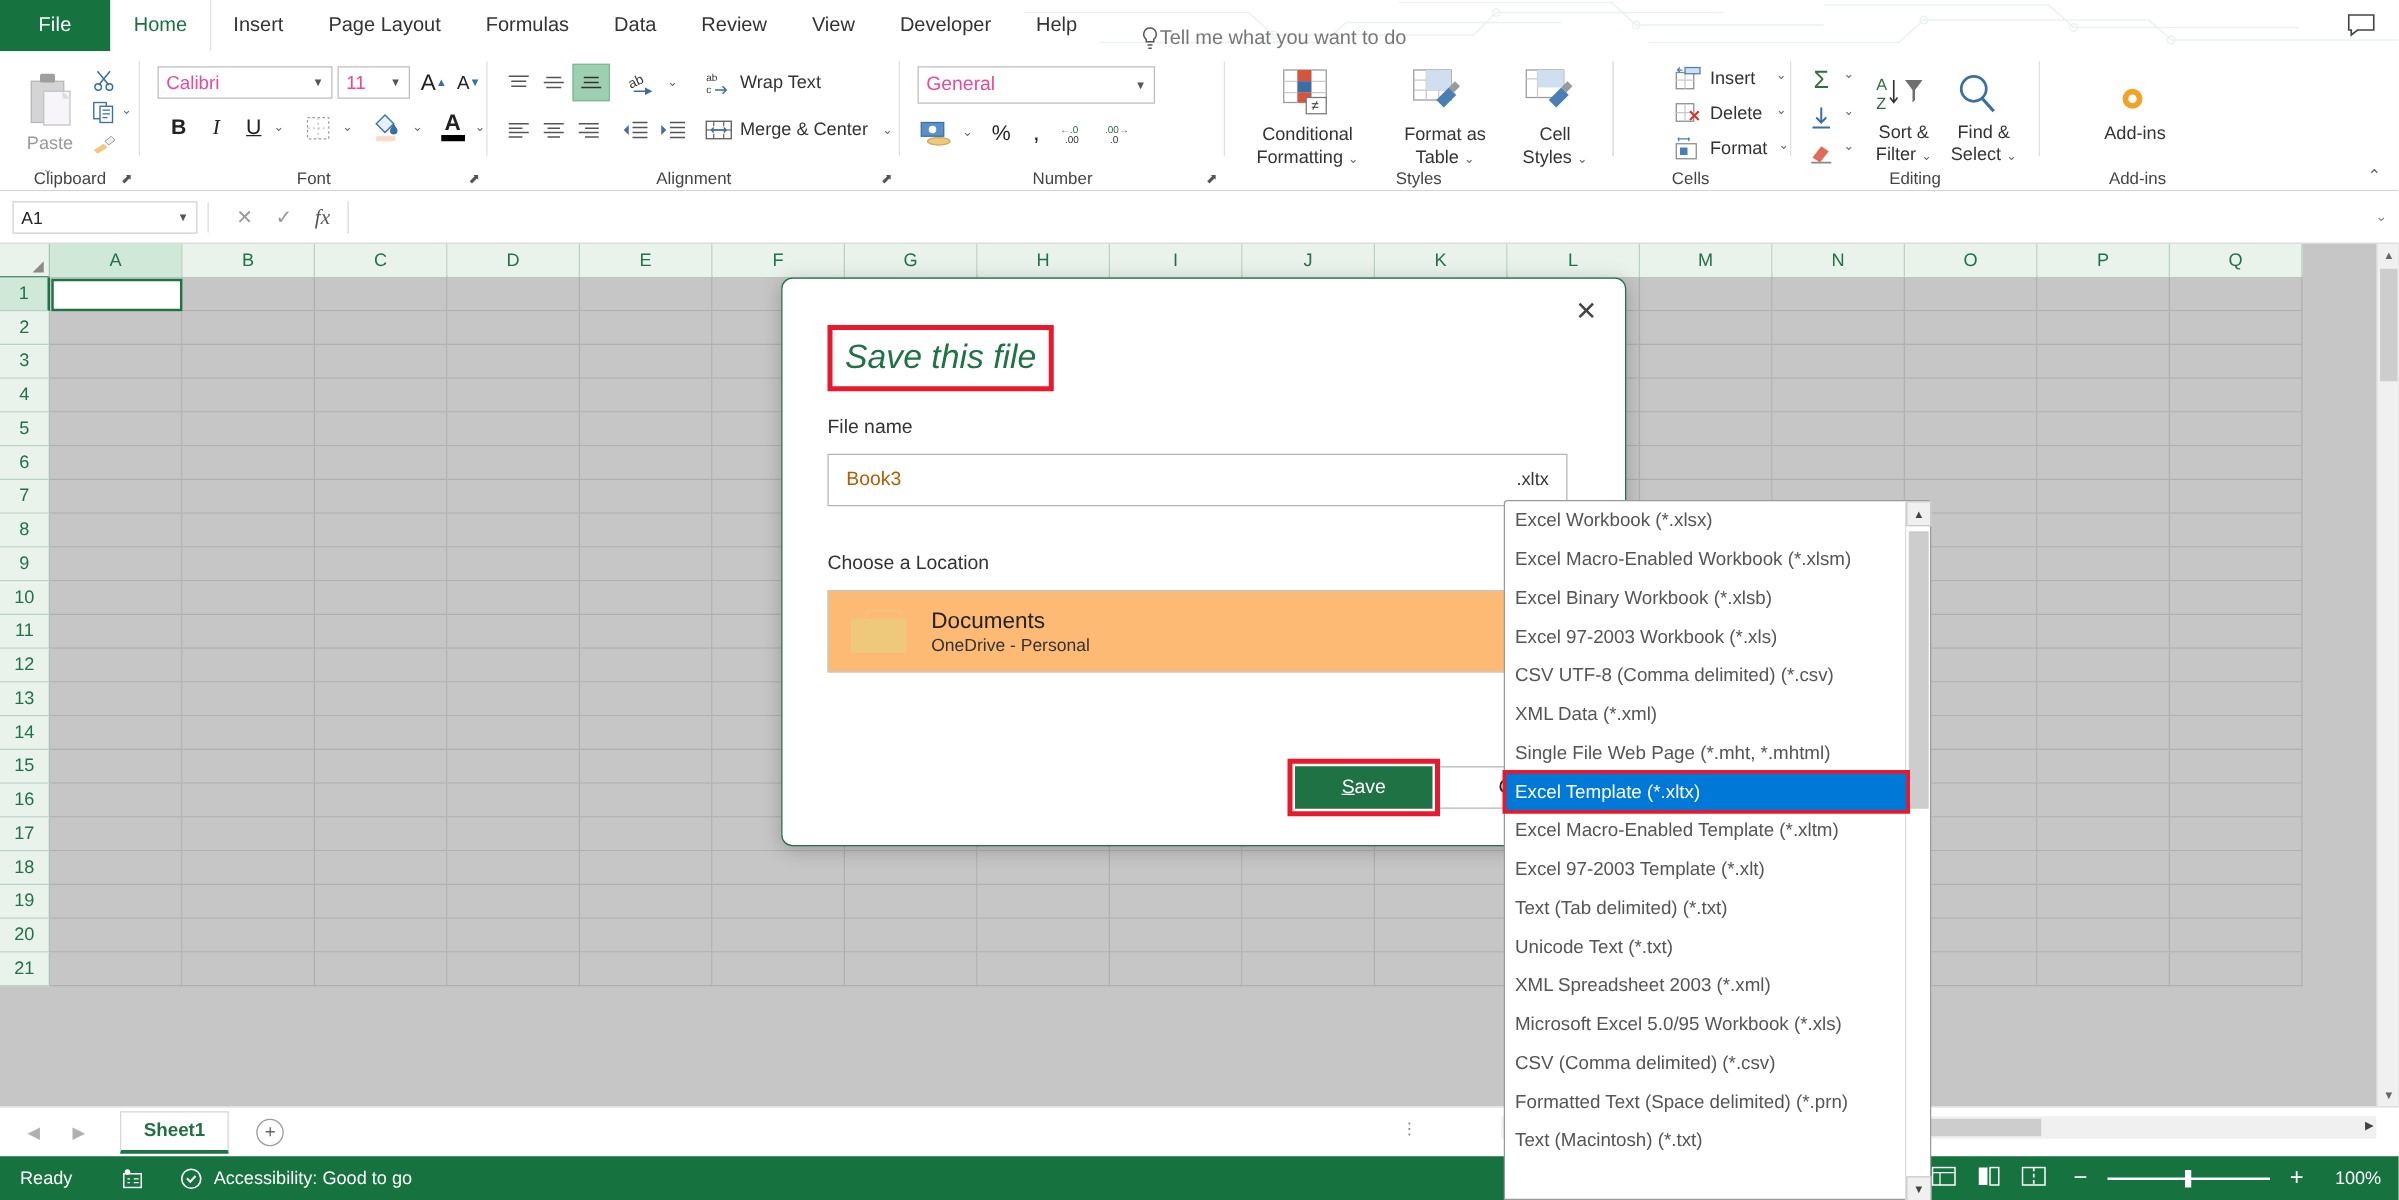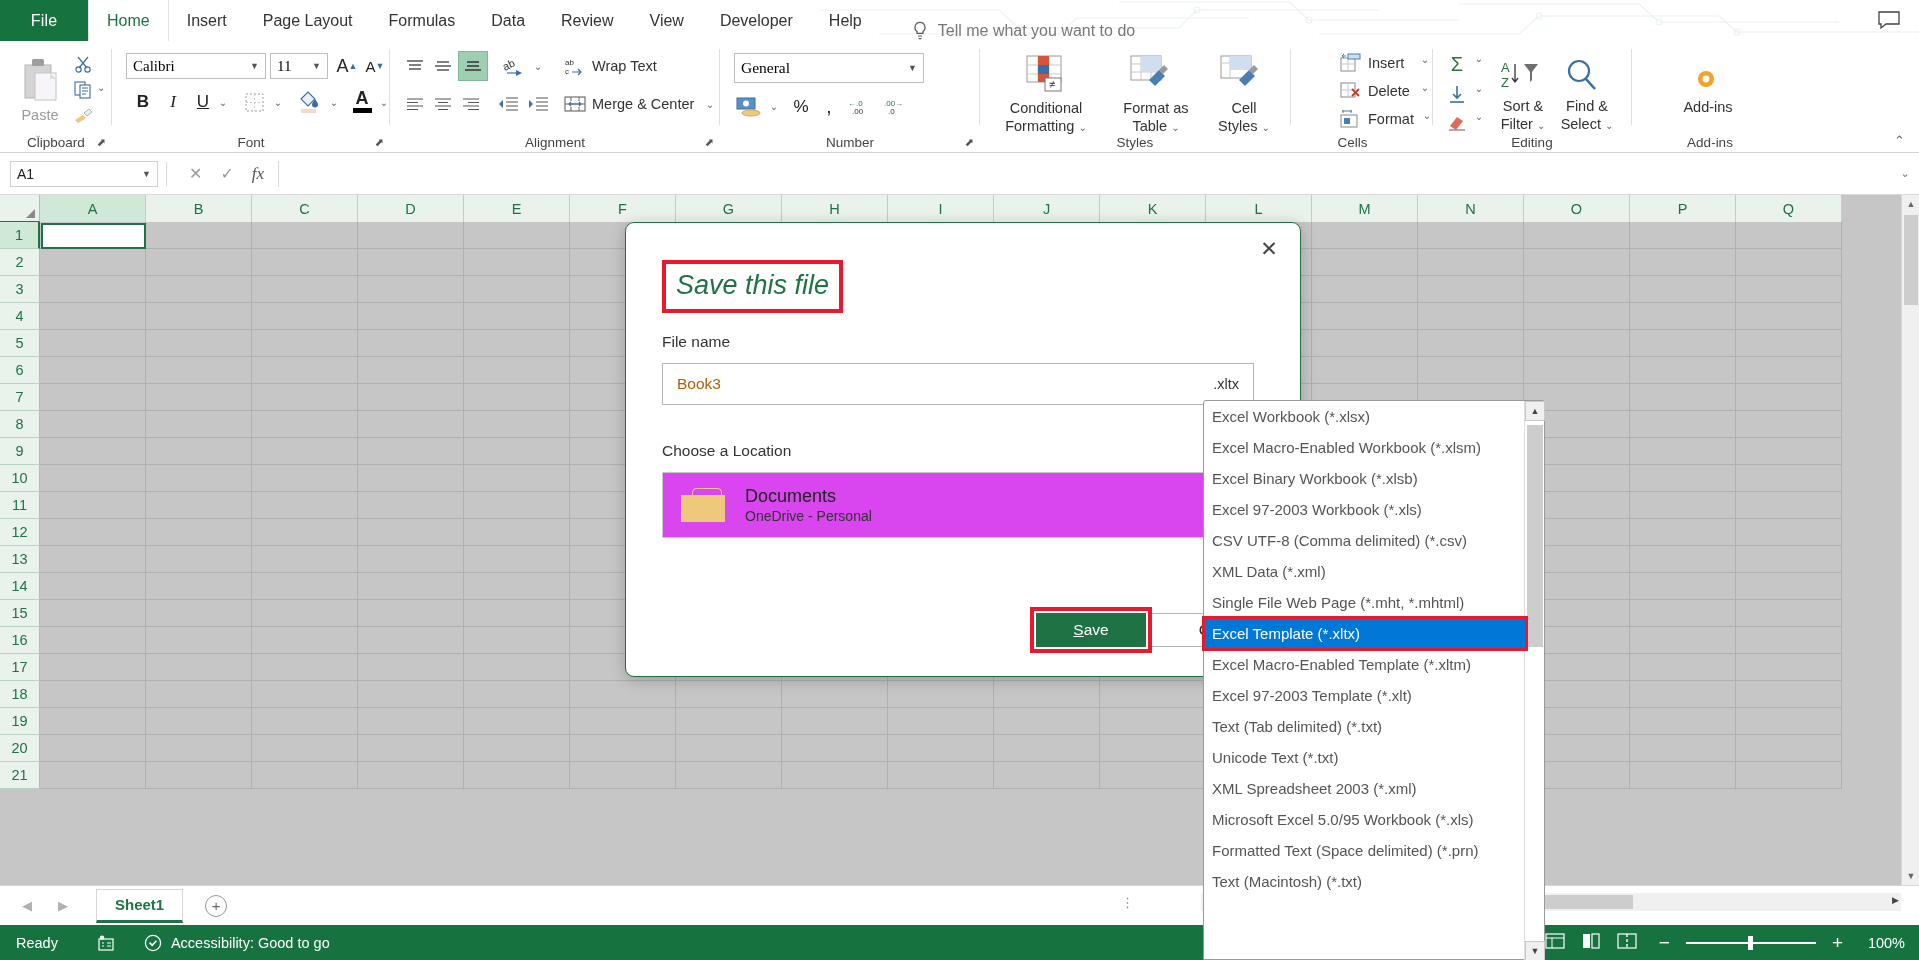--- a/index.html
+++ b/index.html
@@ -32,21 +32,21 @@
     font-size:16px; letter-spacing:.2px;
   }
   .tab{
     position:relative; z-index:3;
     height:41px; padding:0 18px; display:flex; align-items:center;
     font-size:16px; color:#333; white-space:nowrap;
   }
   .tab.active{ background:#fff; color:#16723f; border:1px solid #e2e2e2; border-bottom:none; border-top:none;}
   .tellme{
     position:relative; z-index:3; display:flex; align-items:center;
-    gap:10px; margin-left:32px; color:#777; font-size:16px;text-align:right;
+    margin-left:32px; color:#777; font-size:16px;text-align:right;
   }
   .bulb{ width:16px;height:20px; display:block; }
   .comment-ico{ position:absolute; right:18px; top:10px; z-index:4; }
 
   
   .ribbon{
     position:absolute; left:0; top:41px; width:1919px; height:112px;
     background:#fff; border-bottom:1px solid #d4d4d4;
   }
   .rgroup{ position:absolute; top:0; height:112px; }
@@ -60,21 +60,21 @@
   .btn{ position:absolute; cursor:default; }
   .lbl{ font-size:14.5px; color:#333; }
   .ico-box{ display:flex; align-items:center; justify-content:center; }
 
   
   .combo{
     position:absolute; border:1px solid #bdbdbd; background:#fff;
     display:flex; align-items:center; font-size:15px; color:#b35c00;
     padding:0 6px;
   }
-  .combo .cv{ flex:1; color:#000000;font-family:Liberation Serif, serif; }
+  .combo .cv{ flex:1; color:#ec4899; }
   .caret{ font-size:9px; color:#555; }
 
   .fbtn{
     position:absolute; display:flex; align-items:center; justify-content:center;
     font-size:17px; color:#222;
   }
 
   
   .fbar{
     position:absolute; left:0; top:153px; width:1919px; height:42px;
@@ -190,21 +190,21 @@
   .dlg-lbl{ position:absolute; font-size:15.5px; color:#333; }
   .fnamebox{
     position:absolute; left:662px; top:363px; width:592px; height:42px;
     border:1px solid #b5b5b5; background:#fff; display:flex; align-items:center;
     padding:0 14px; font-size:15.5px; z-index:41;
   }
   .fnamebox .fv{ flex:1; color:#b35c00; }
   .ext{ color:#333; font-size:14.5px; }
   .locbox{
     position:absolute; left:662px; top:472px; width:592px; height:66px;
-    border:1px solid #c8c8c8; background:#d946ef; display:flex; align-items:center;
+    border:1px solid #c8c8c8; background:#fdba74; display:flex; align-items:center;
     padding:0 18px; gap:20px; z-index:41;
   }
   .folder{ width:44px; height:34px; position:relative; }
   .folder .fbody{ position:absolute; left:0; bottom:0; width:44px; height:27px; background:#eec97c; }
   .folder .ftab{
     position:absolute; left:11px; top:0; width:30px; height:10px;
     border:1.6px solid #eec97c; border-bottom:none; border-radius:5px 5px 0 0;
   }
   .loc-name{ font-size:18px; color:#222; }
   .loc-sub{ font-size:14px; color:#333; margin-top:1px;}
@@ -1226,20 +1226,21 @@
         <div class="ftitem">CSV UTF-8 (Comma delimited) (*.csv)</div>
         <div class="ftitem">XML Data (*.xml)</div>
         <div class="ftitem">Single File Web Page (*.mht, *.mhtml)</div>
         <div class="ftitem sel sel-box">Excel Template (*.xltx)</div>
         <div class="ftitem">Excel Macro-Enabled Template (*.xltm)</div>
         <div class="ftitem">Excel 97-2003 Template (*.xlt)</div>
         <div class="ftitem">Text (Tab delimited) (*.txt)</div>
         <div class="ftitem">Unicode Text (*.txt)</div>
         <div class="ftitem">XML Spreadsheet 2003 (*.xml)</div>
         <div class="ftitem">Microsoft Excel 5.0/95 Workbook (*.xls)</div>
+        <div class="ftitem">CSV (Comma delimited) (*.csv)</div>
         <div class="ftitem">Formatted Text (Space delimited) (*.prn)</div>
         <div class="ftitem">Text (Macintosh) (*.txt)</div>
       </div>
     <div class="ftsb">
       <div class="ftsb-arrow">▲</div>
       <div class="ftsb-thumb"></div>
       <div class="ftsb-arrow" style="position:absolute;bottom:0;">▼</div>
     </div>
   </div>
 

